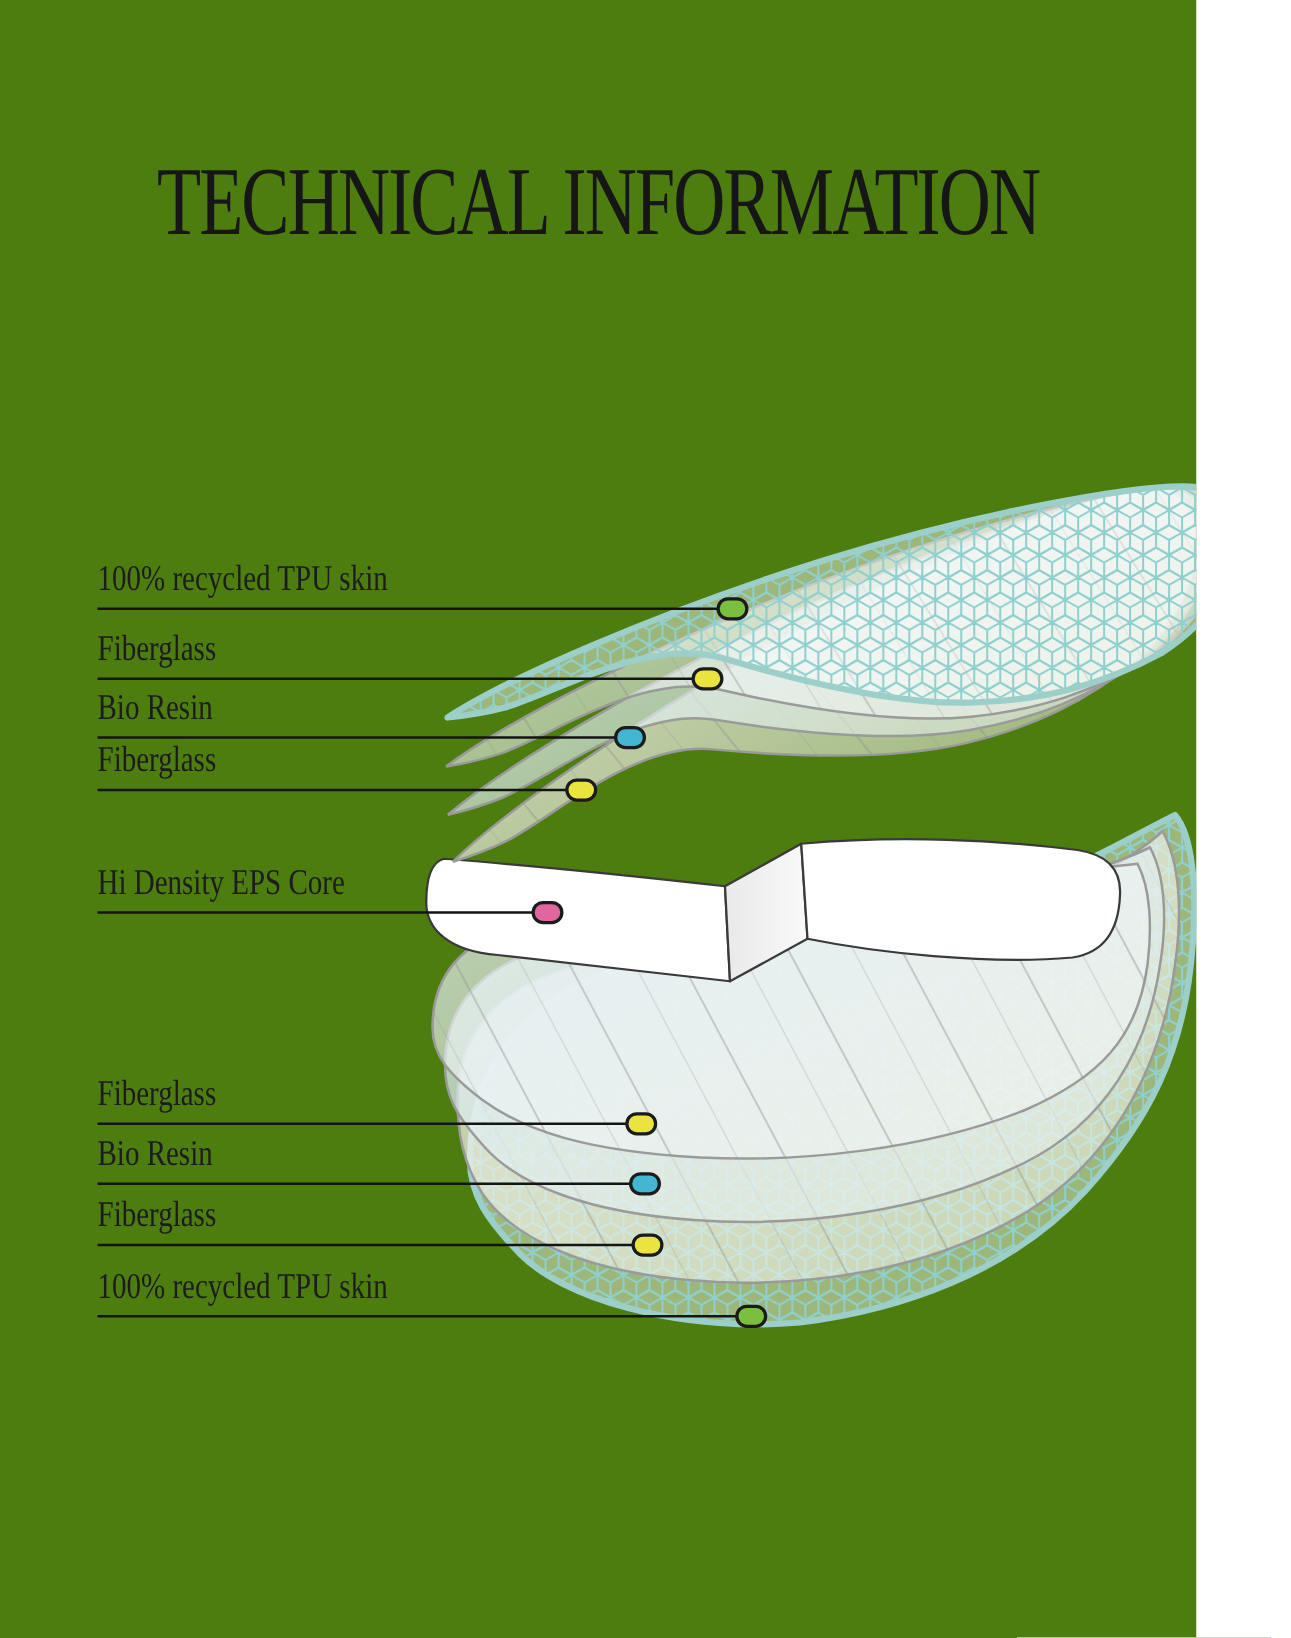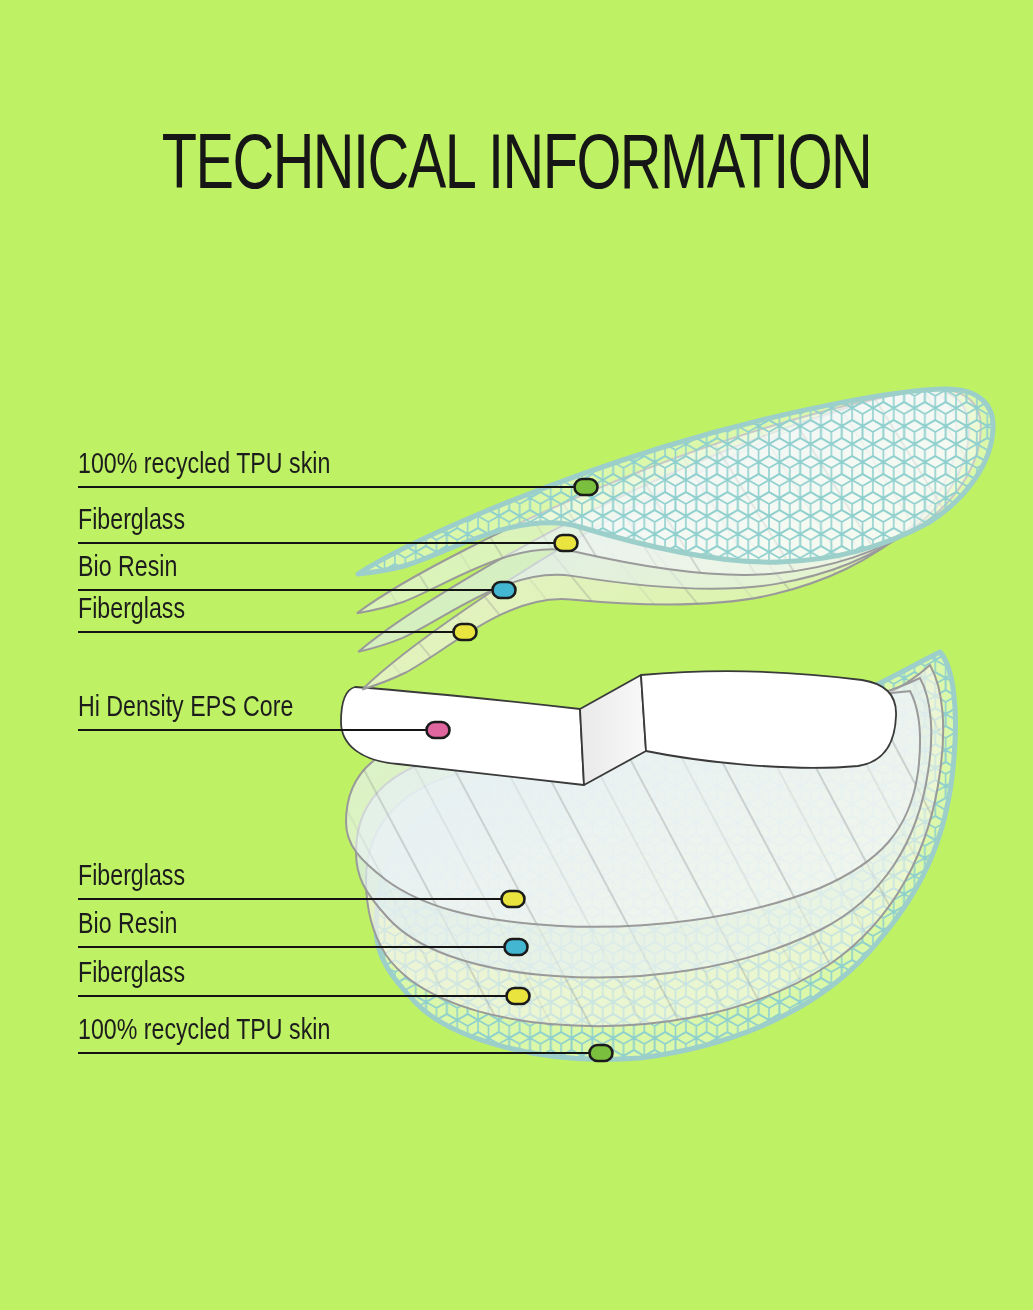--- a/index.html
+++ b/index.html
@@ -1,17 +1,17 @@
 <!DOCTYPE html>
 <html><head>
 <meta charset="utf-8">
 <style>
   html,body{margin:0;padding:0;background:#ffffff;}
-  .stage{position:relative;width:1033px;height:1310px;background:#bef264;overflow:hidden;
-         font-family:Liberation Sans, sans-serif;}
+  .stage{position:relative;width:957px;height:1310px;background:#4d7c0f;overflow:hidden;
+         font-family:Liberation Serif, serif;}
   .art{position:absolute;left:0;top:0;width:1033px;height:1310px;}
   .title{position:absolute;left:0;right:0;top:116px;text-align:center;
          font-size:78px;font-weight:400;color:#161616;letter-spacing:-2px;
          transform:scaleX(.74);white-space:nowrap;}
   .callout{position:absolute;left:78px;font-size:29px;font-weight:400;color:#1c1c1c;
            line-height:1;transform:scaleX(.8);transform-origin:0 100%;white-space:nowrap;}
 </style>
 </head>
 <body>
 

